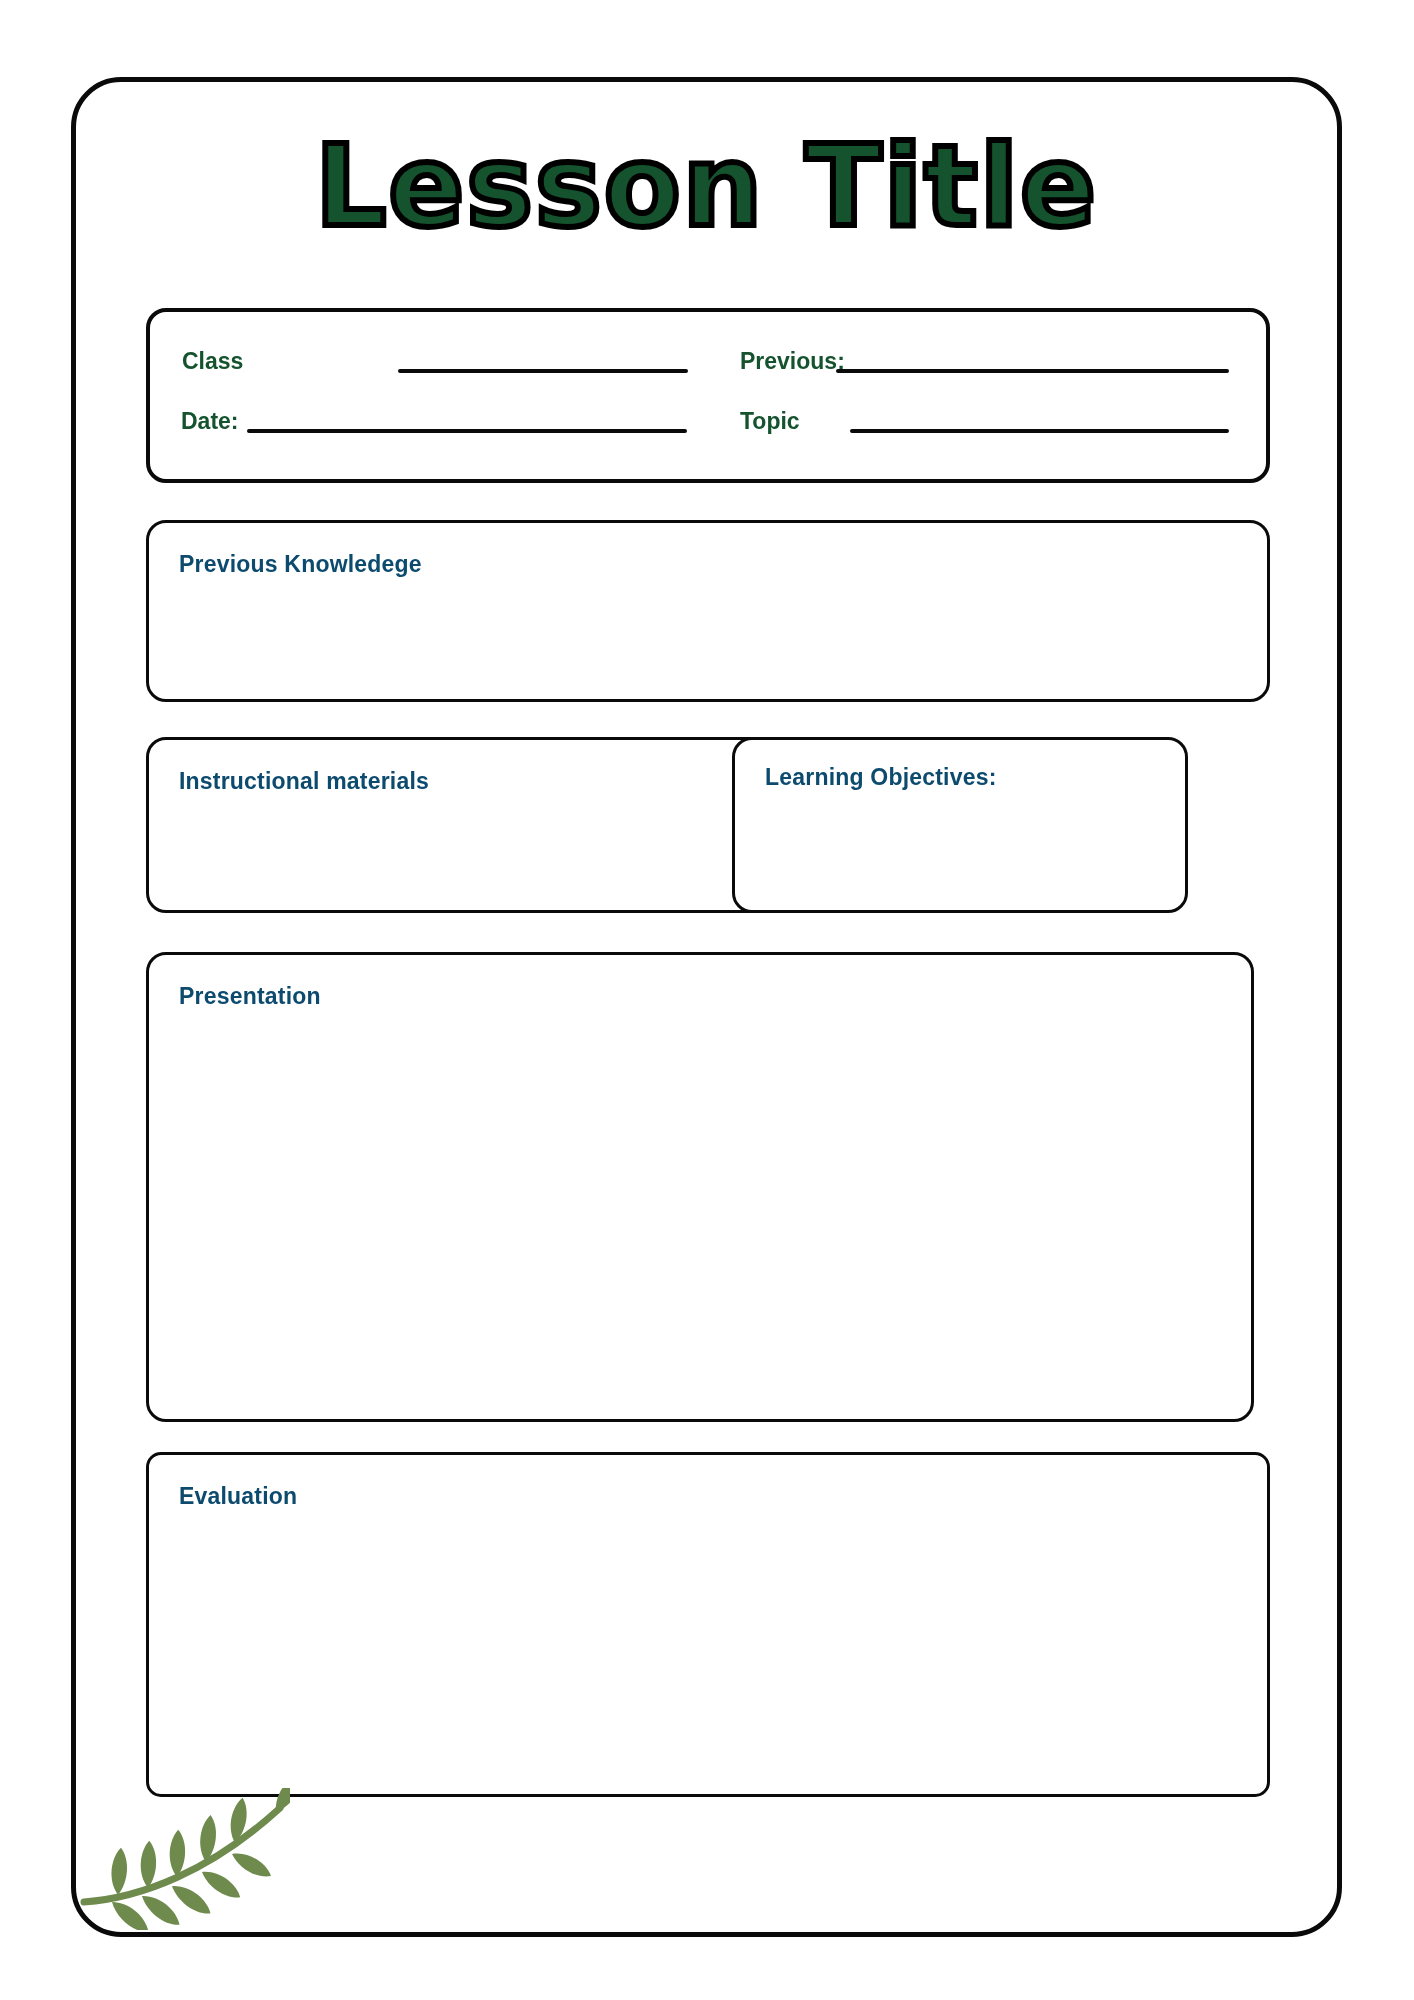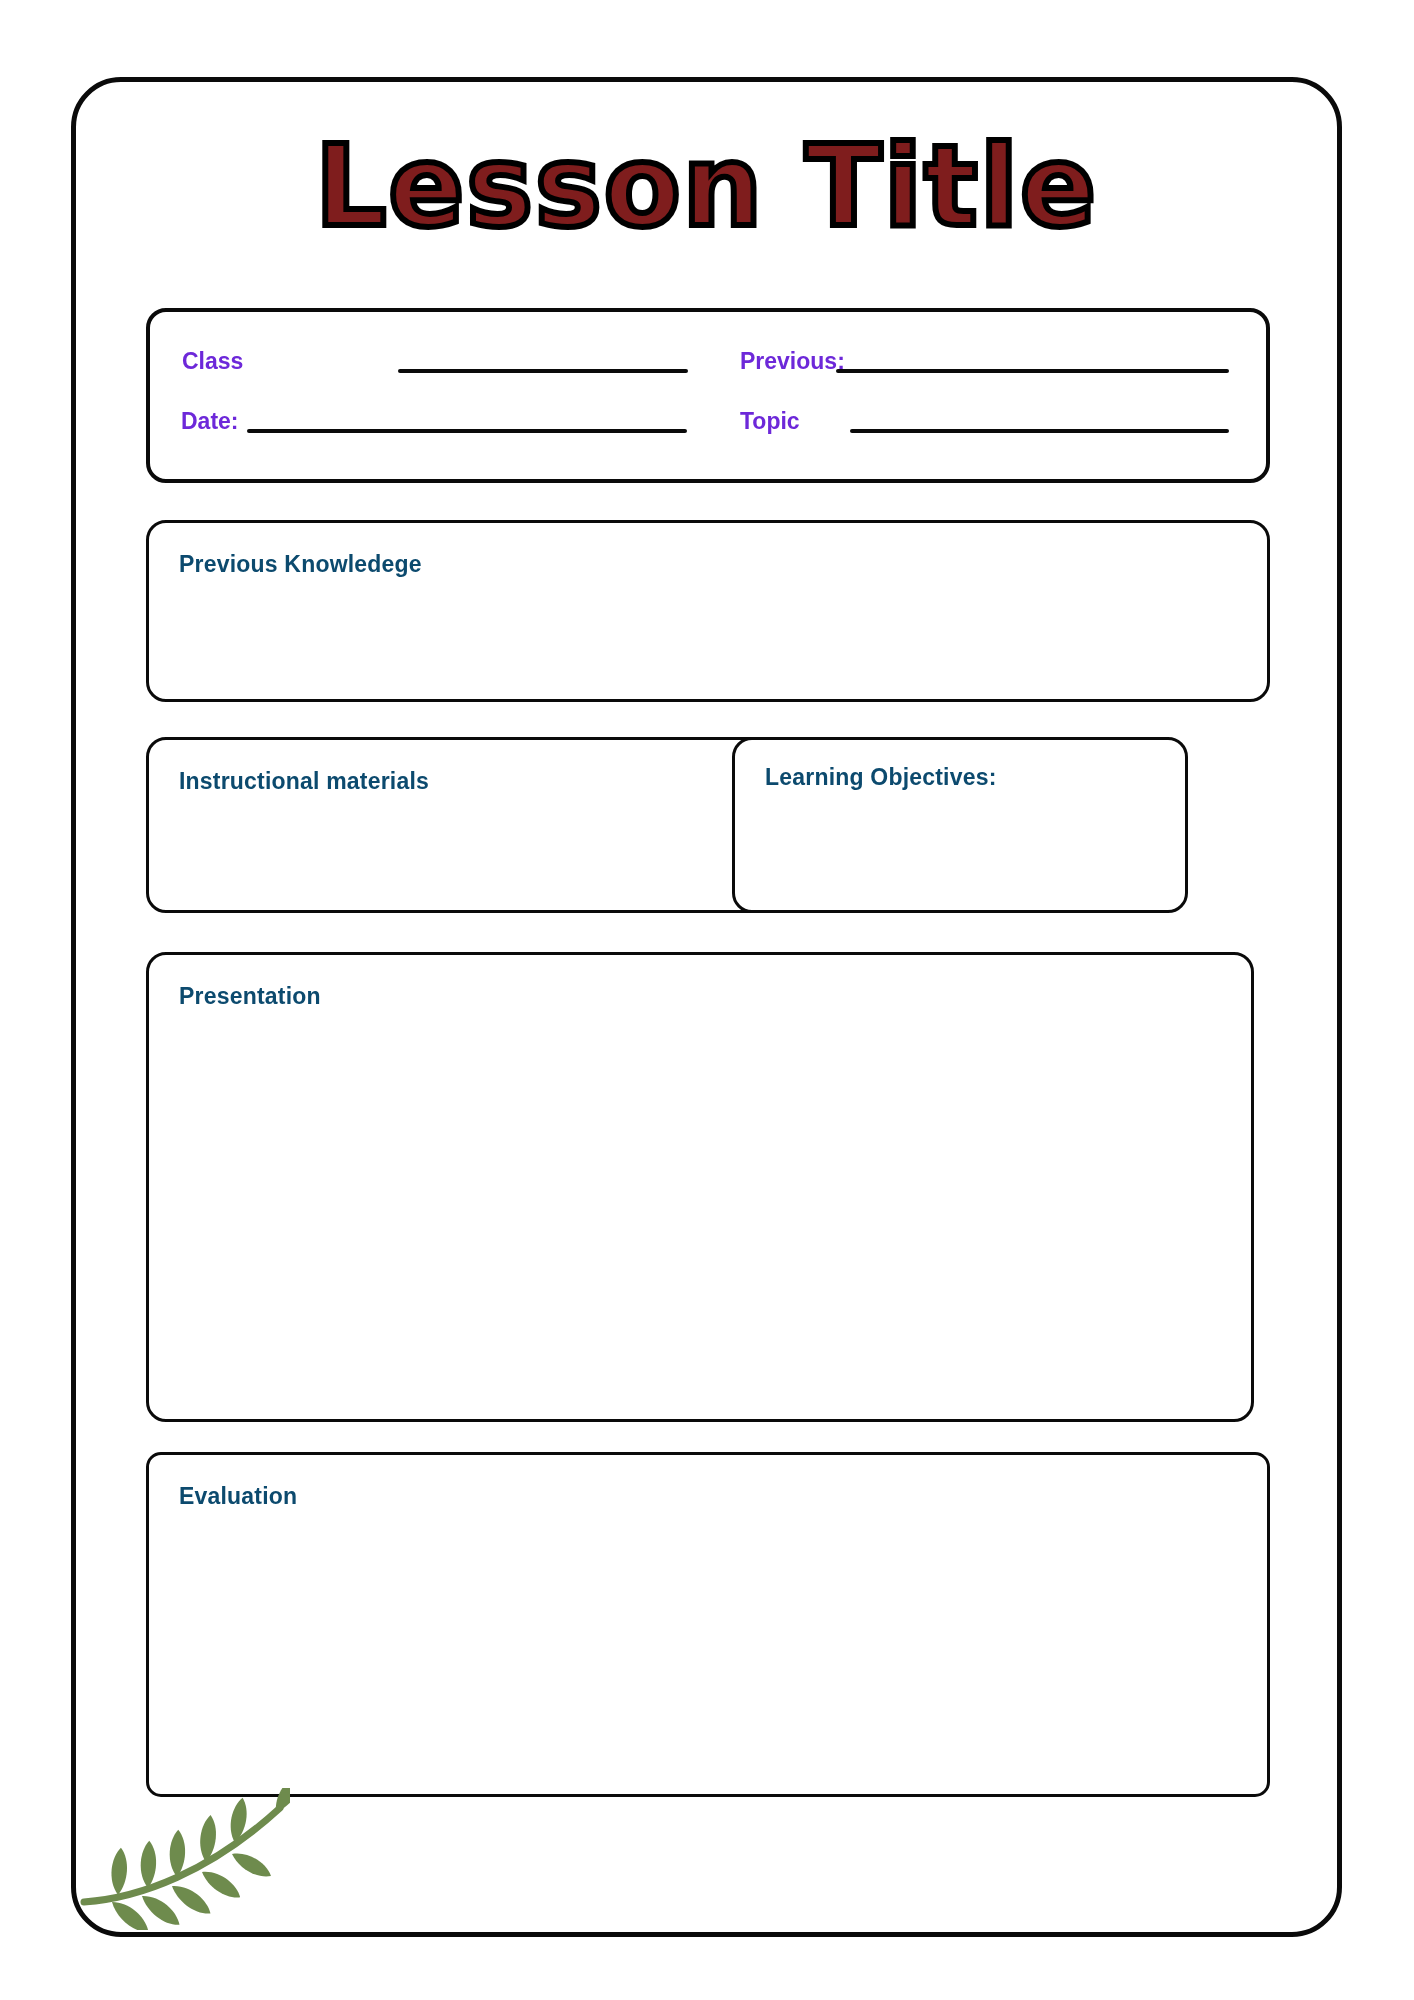--- a/index.html
+++ b/index.html
@@ -23,21 +23,21 @@
   .title {
     position:absolute;
     left:71px; top:130px;
     width:1271px;
     text-align:center;
     font-family:"DejaVu Sans", sans-serif;
     font-weight:bold;
     font-size:112px;
     line-height:1;
     letter-spacing:2px;
-    color:#7f1d1d;
+    color:#14532d;
     -webkit-text-stroke:6px #000;
   }
   .box {
     position:absolute;
     border:3px solid #0a0a0a;
     border-radius:20px;
     background:#ffffff;
   }
   .box-label {
     position:absolute;
@@ -46,21 +46,21 @@
     font-weight:bold;
     letter-spacing:0.2px;
     color:#0c4a6e;
     white-space:nowrap;
   }
   .info-box { left:146px; top:308px; width:1124px; height:175px; border-width:4px; }
   .field-label {
     position:absolute;
     font-size:23px;
     font-weight:bold;
-    color:#6d28d9;
+    color:#14532d;
     white-space:nowrap;
   }
   .fill-line {
     position:absolute;
     height:0;
     border-top:4px solid #0a0a0a;
     border-radius:2px;
   }
   .prev-box  { left:146px; top:520px;  width:1124px; height:182px; }
   .mat-box   { left:146px; top:737px;  width:648px;  height:176px; }

